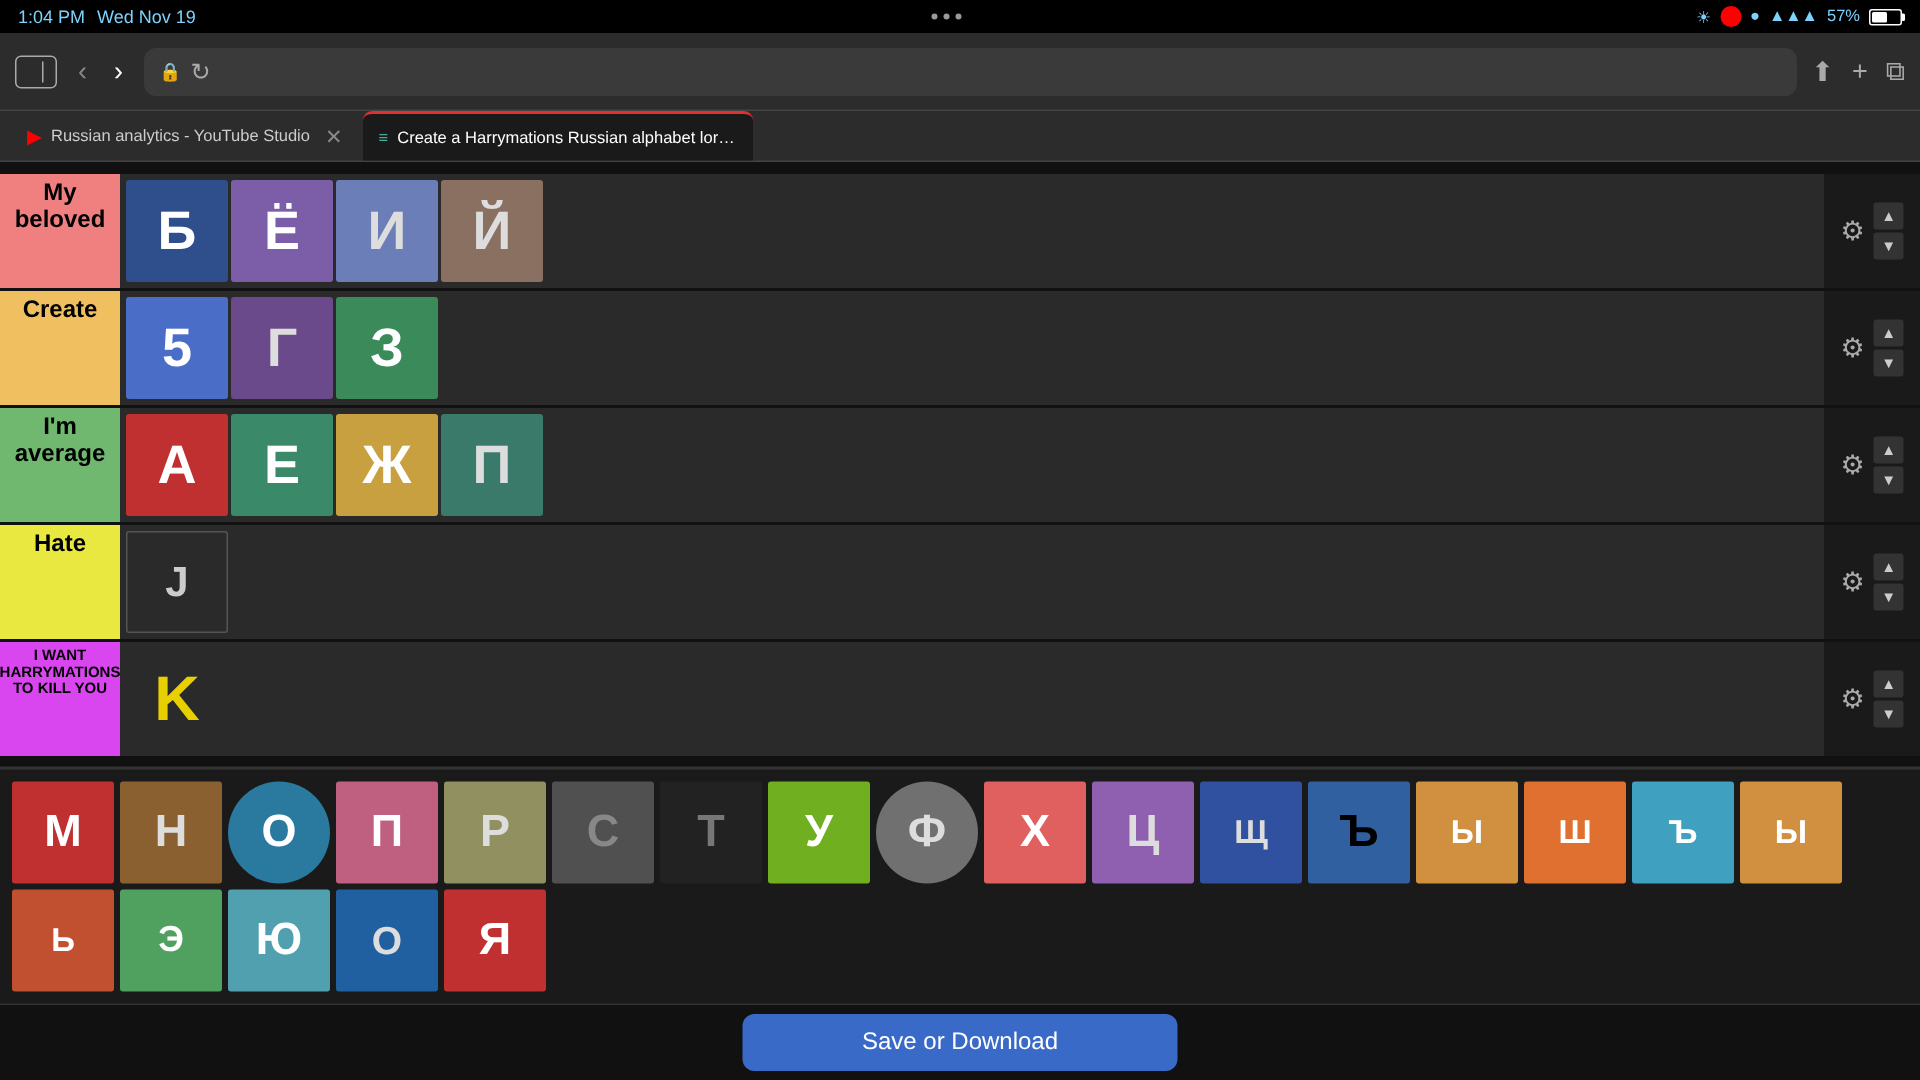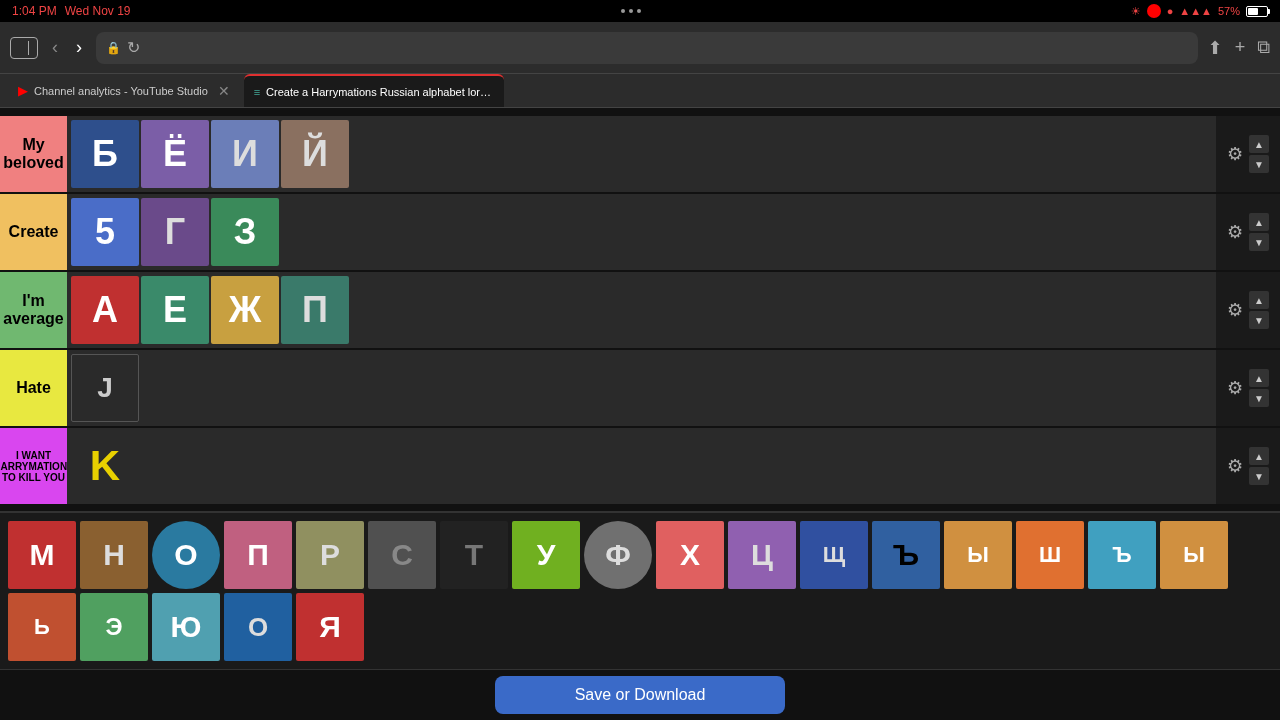--- a/index.html
+++ b/index.html
@@ -7,21 +7,21 @@
       width: 1280px;
       height: 720px;
       overflow: hidden;
       background: #1a1a1a;
       font-family: -apple-system, BlinkMacSystemFont, 'Helvetica Neue', sans-serif;
     }
 
     
     .status-bar {
       background: #000;
-      color: #ef4444;
+      color: #7dd3fc;
       display: flex;
       justify-content: space-between;
       align-items: center;
       padding: 2px 12px;
       height: 22px;
       font-size: 12px;
     }
     .status-left { display: flex; gap: 8px; }
     .status-right { display: flex; gap: 6px; align-items: center; font-size: 11px; }
     .record-btn { background: red; border-radius: 50%; width: 14px; height: 14px; display: inline-block; }
@@ -120,24 +120,23 @@
     }
 
     .tier-row {
       display: flex;
       align-items: stretch;
       min-height: 72px;
       margin-bottom: 2px;
     }
 
     .tier-label {
-      width: 67px;
+      width: 80px;
       min-height: 72px;
       display: flex;
-      align-items: center;
       justify-content: center;
       text-align: center;
       font-size: 16px;
       font-weight: bold;
       color: #000;
       padding: 4px;
       flex-shrink: 0;
     }
 
     .tier-items {
@@ -325,21 +324,21 @@
   <div class="browser-actions">
     <button class="browser-action-btn">⬆</button>
     <button class="browser-action-btn">+</button>
     <button class="browser-action-btn">⧉</button>
   </div>
 </div>
 
 <div class="tabs-bar">
   <div class="tab">
     <span class="tab-favicon-yt">▶</span>
-    <span class="tab-title">Channel analytics - YouTube Studio</span>
+    <span class="tab-title">Russian analytics - YouTube Studio</span>
     <span class="tab-close">✕</span>
   </div>
   <div class="tab active">
     <span class="tab-favicon-tm">≡</span>
     <span class="tab-title">Create a Harrymations Russian alphabet lore Tier List - TierMaker</span>
   </div>
 </div>
 
 <div class="main-content">
 

